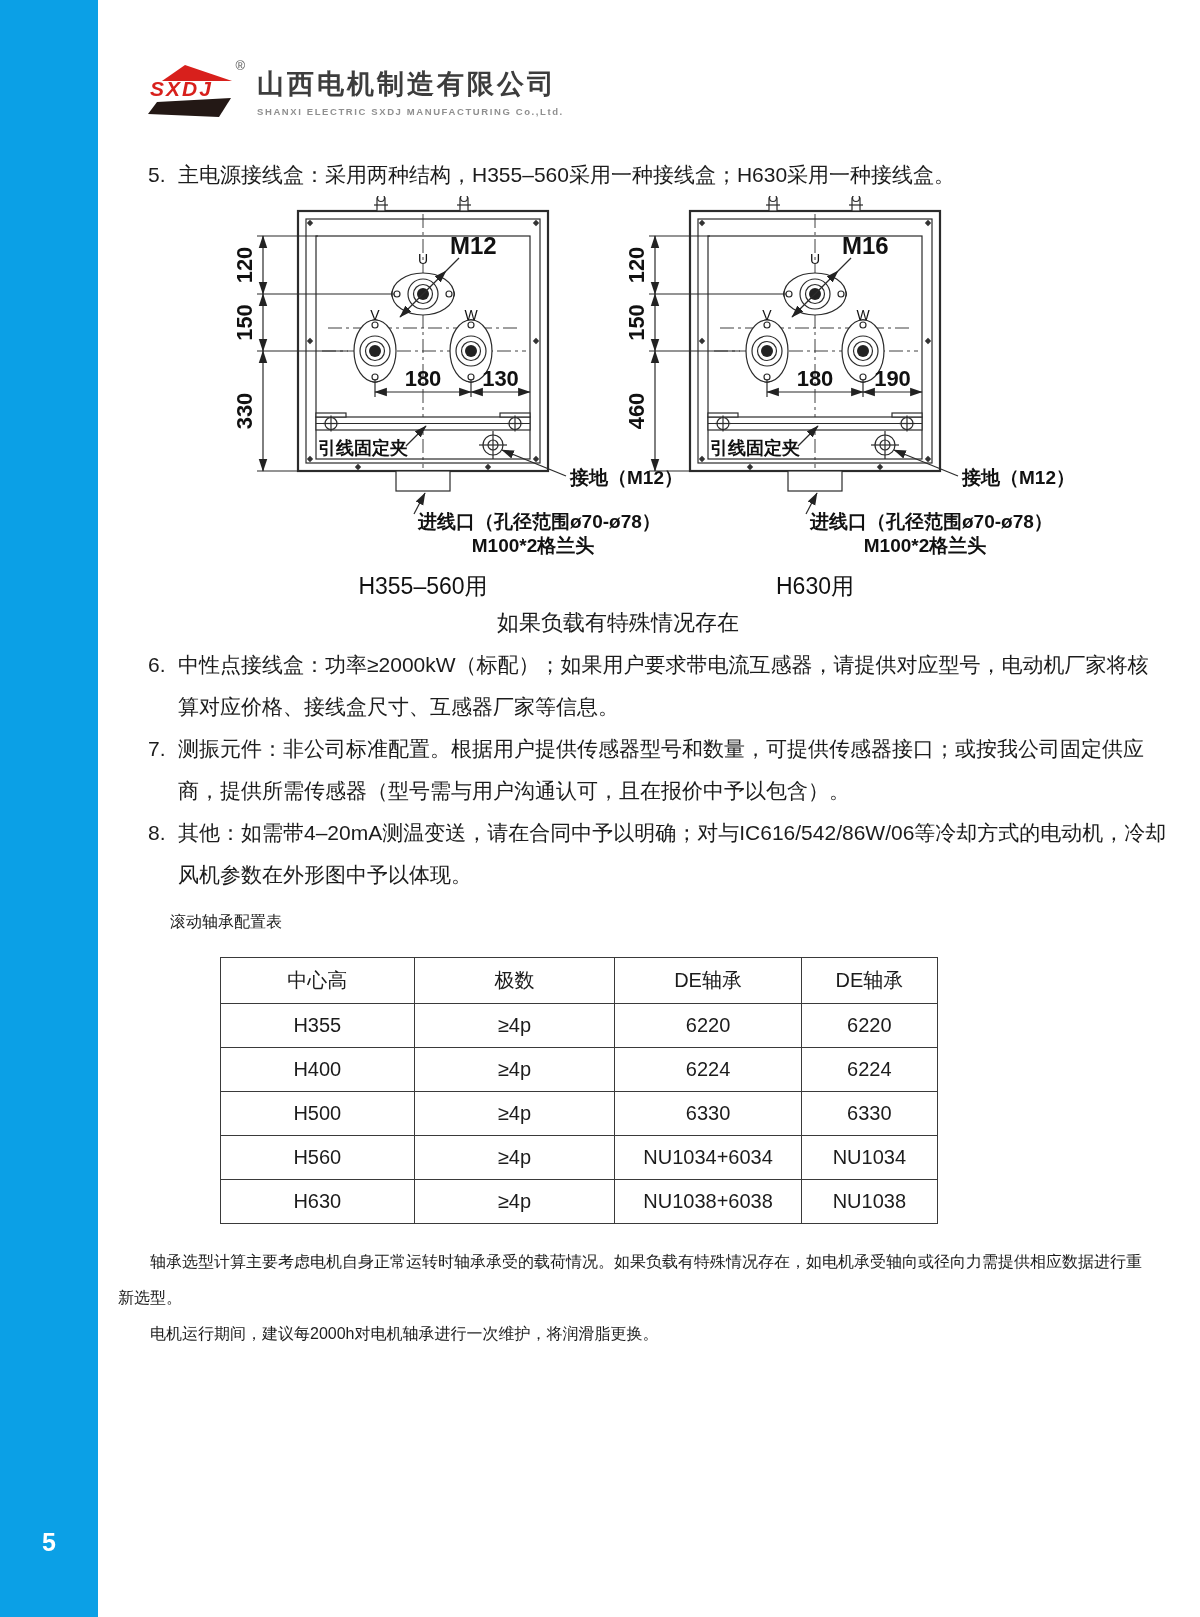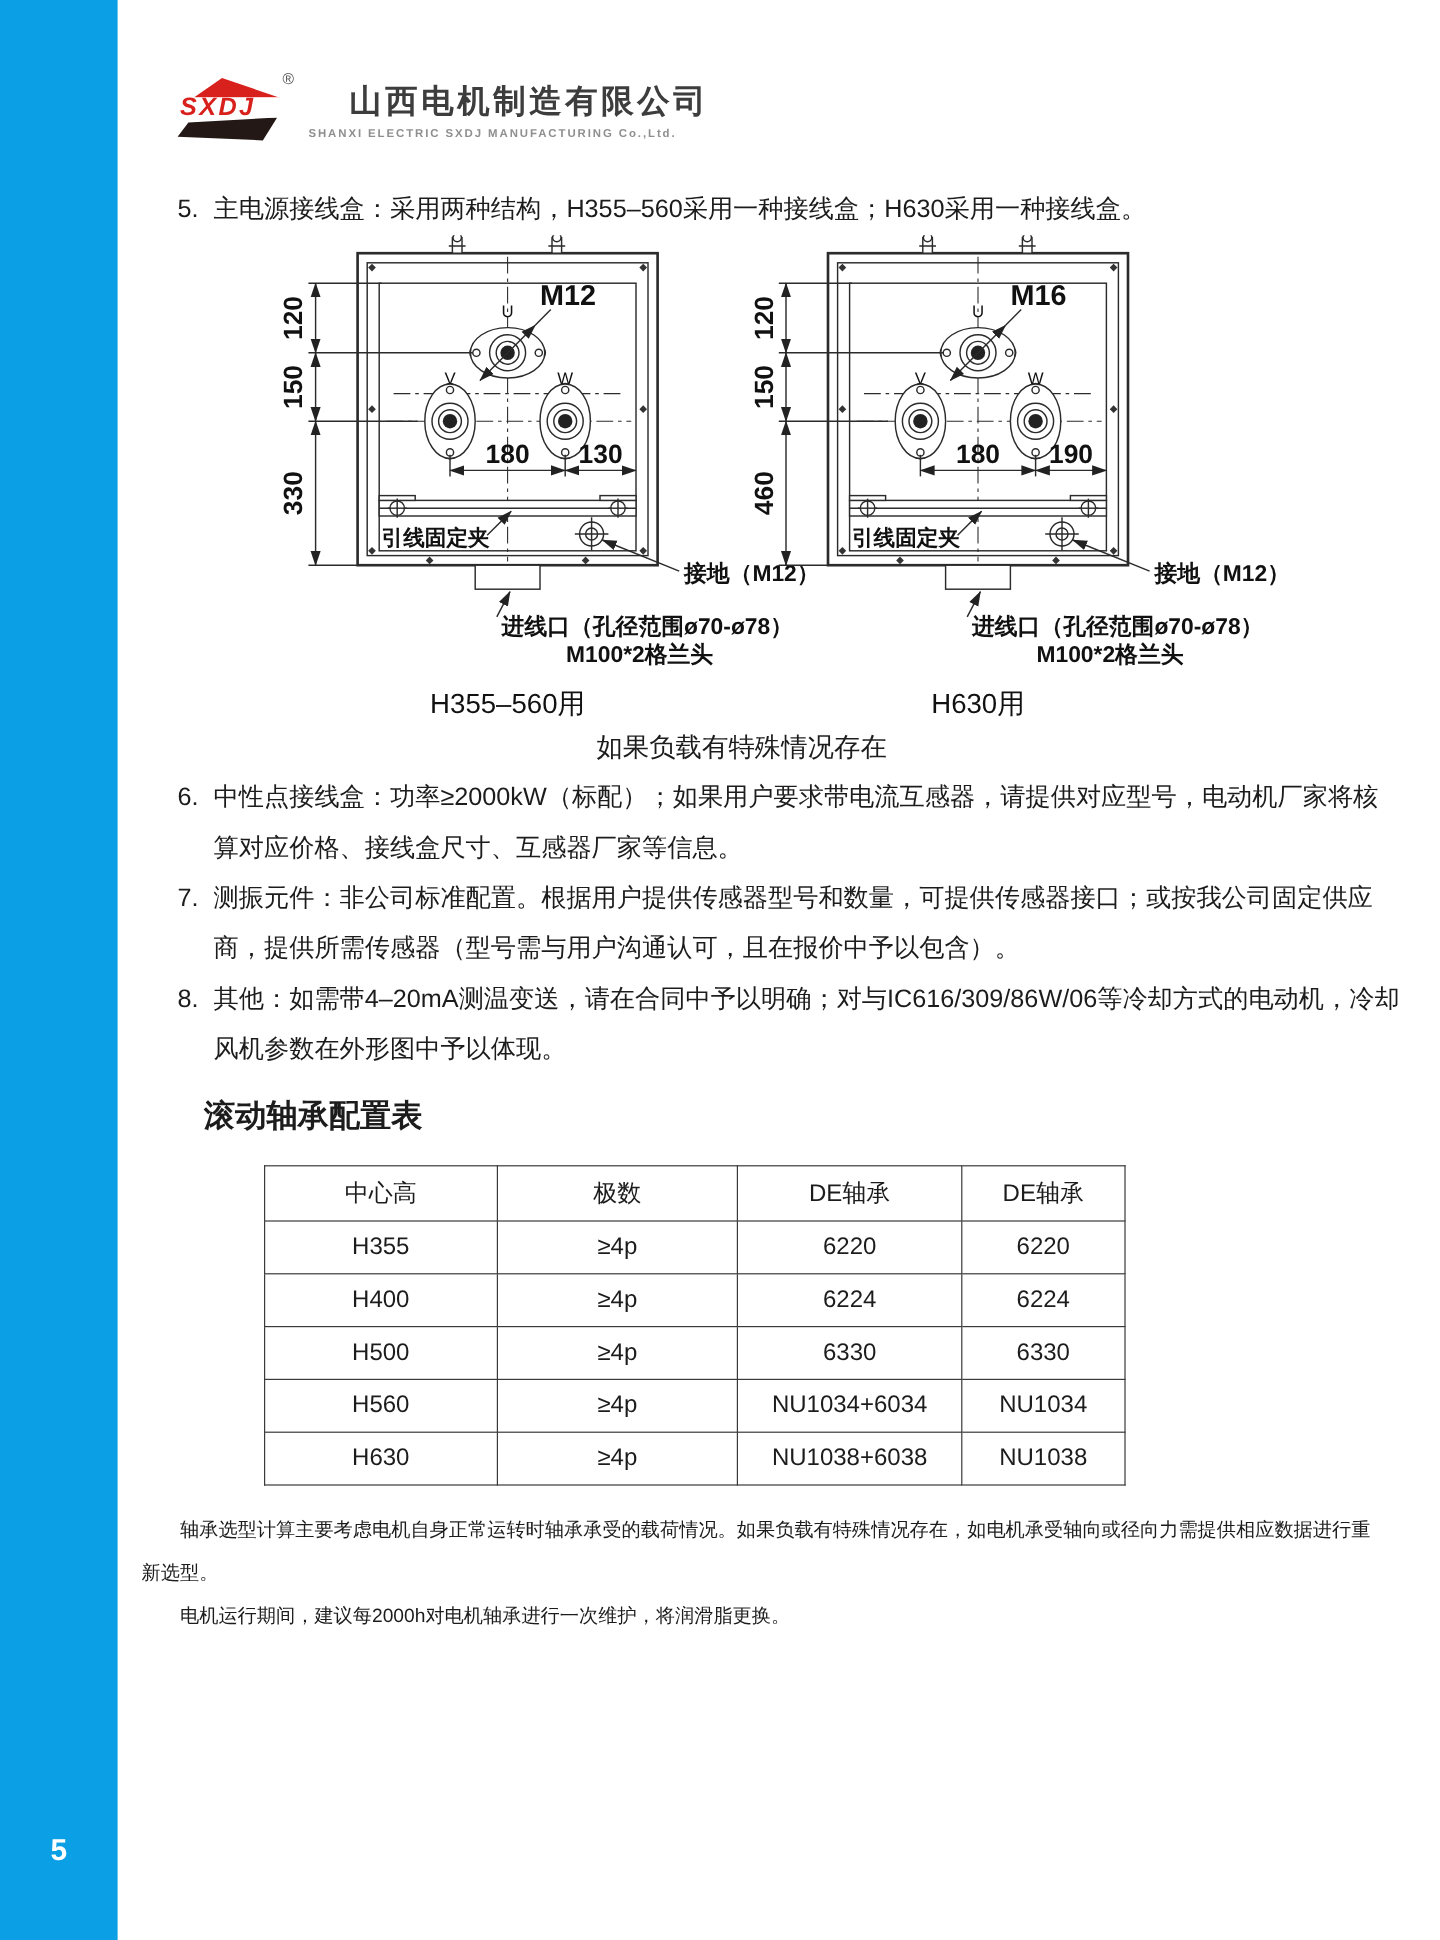--- a/index.html
+++ b/index.html
@@ -9,33 +9,33 @@
     overflow:hidden;
   }
   .sidebar{position:absolute;left:0;top:0;width:98px;height:1617px;background:#0ba0e6;}
   .page-number{position:absolute;top:1528px;left:0;width:98px;text-align:center;
     color:#ffffff;font-size:25px;font-weight:bold;}
   .content{margin-left:98px;padding:58px 24px 0 20px;}
   
   .logo-row{display:flex;align-items:center;gap:16px;margin-left:27px;height:66px;}
   .logo-mark{position:relative;width:96px;height:62px;flex:0 0 auto;}
   .logo-reg{position:absolute;right:-4px;top:-2px;font-size:13px;color:#555;}
-  .logo-text .cn{font-size:27px;color:#3d3d3d;letter-spacing:3px;font-weight:bold;margin-left:34px;}
+  .logo-text .cn{font-size:27px;color:#3d3d3d;letter-spacing:3px;font-weight:bold;}
   .logo-text .en{font-size:9.5px;color:#8f8f8f;letter-spacing:1.6px;margin-top:4px;font-weight:bold;}
   
   .item{font-size:21px;line-height:2.0;width:990px;padding-left:30px;margin-left:30px;}
   .item .num{display:inline-block;width:30px;margin-left:-30px;}
   #item5{margin-top:30px;}
   #items-after{margin-top:6px;}
   
   .diagrams{position:relative;margin-top:0;height:412px;}
   .diagram-title{ text-align:center;font-size:22px;margin-top:0px;width:1000px;}
   
   .section-heading{font-size:22px;font-weight:bold;margin:16px 0 0 10px;}
-  .table-caption{font-size:26px;margin:16px 0 0 52px;font-weight:bold;}
+  .table-caption{font-size:16px;margin:16px 0 0 52px;}
   table.bearing{border-collapse:collapse;margin:24px 0 0 102px;width:718px;
     font-size:20px;text-align:center;}
   table.bearing td{border:1.6px solid #3a3a3a;height:43px;padding:0 0;}
   table.bearing tr.hdr td{height:45px;}
   table.bearing td:nth-child(1){width:27%;}
   table.bearing td:nth-child(2){width:28%;}
   table.bearing td:nth-child(3){width:26%;}
   table.bearing td:nth-child(4){width:19%;}
   .notes{margin-top:20px;width:1035px;}
   .notes p{font-size:16px;line-height:2.25;text-indent:2em;margin:0;}
@@ -263,21 +263,21 @@
           <text x="697" y="398" font-size="23" text-anchor="middle" class="small">H630用</text>
         </g>
       </svg>
   </div>
 
   <div class="diagram-title">如果负载有特殊情况存在</div>
 
   <div id="items-after">
       <div class="item"><span class="num">6.</span><span>中性点接线盒：功率≥2000kW（标配）；如果用户要求带电流互感器，请提供对应型号，电动机厂家将核算对应价格、接线盒尺寸、互感器厂家等信息。</span></div>
       <div class="item"><span class="num">7.</span><span>测振元件：非公司标准配置。根据用户提供传感器型号和数量，可提供传感器接口；或按我公司固定供应商，提供所需传感器（型号需与用户沟通认可，且在报价中予以包含）。</span></div>
-      <div class="item"><span class="num">8.</span><span>其他：如需带4–20mA测温变送，请在合同中予以明确；对与IC616/309/86W/06等冷却方式的电动机，冷却风机参数在外形图中予以体现。</span></div>
+      <div class="item"><span class="num">8.</span><span>其他：如需带4–20mA测温变送，请在合同中予以明确；对与IC616/542/86W/06等冷却方式的电动机，冷却风机参数在外形图中予以体现。</span></div>
     </div>
 
   <div class="table-caption">滚动轴承配置表</div>
 
   <table class="bearing">
     <tbody id="bearing-tbody">
         <tr class="hdr">
           <td>中心高</td>
           <td>极数</td>
           <td>DE轴承</td>

